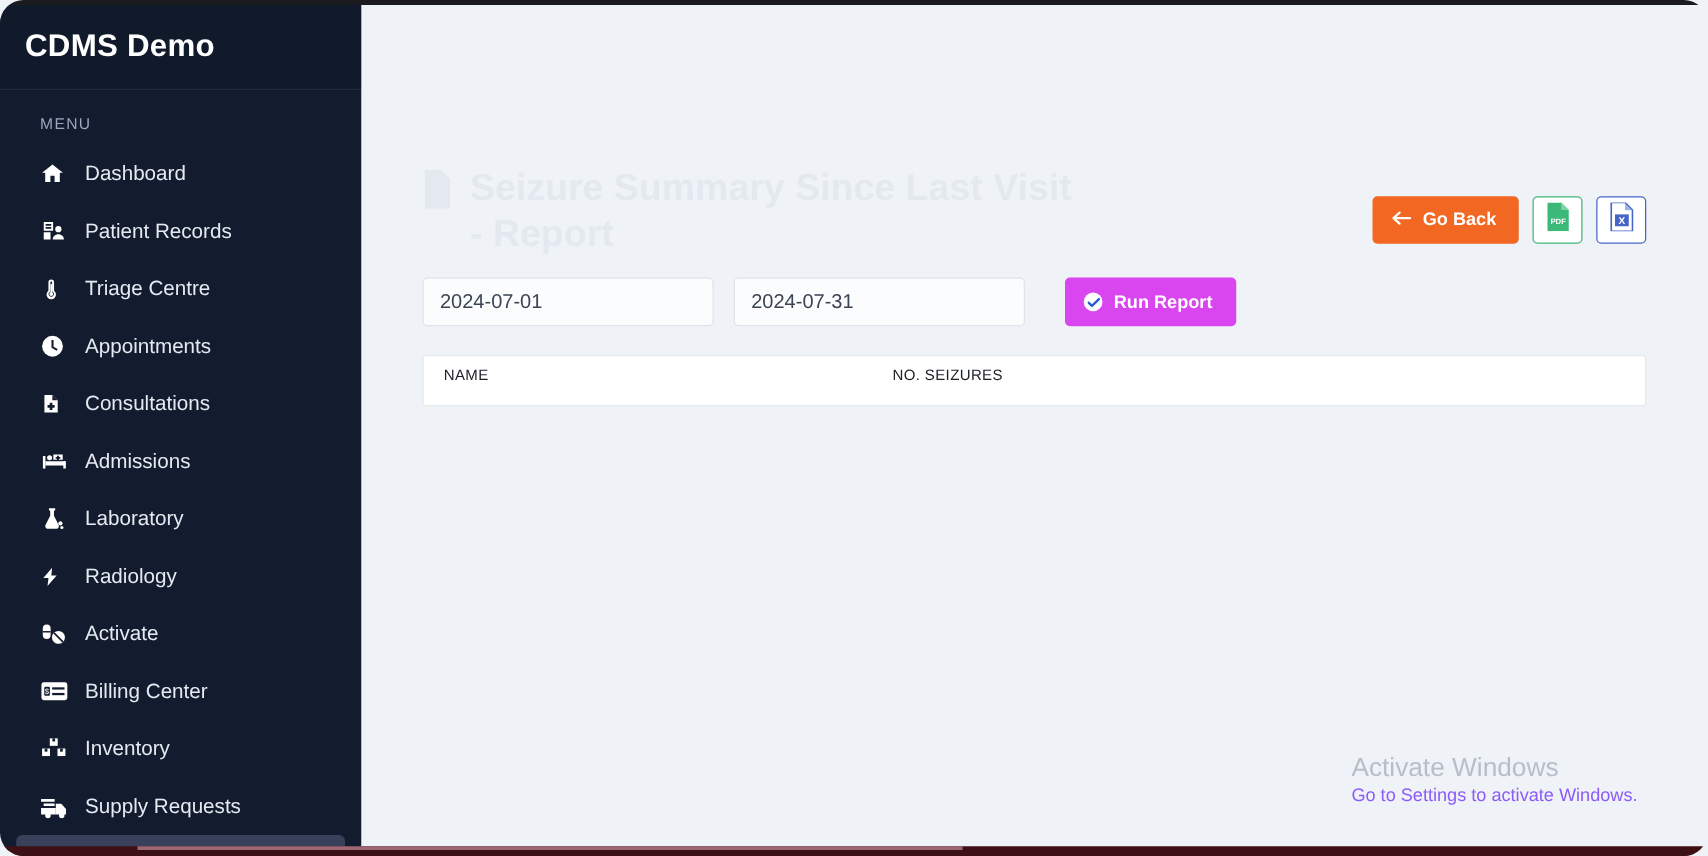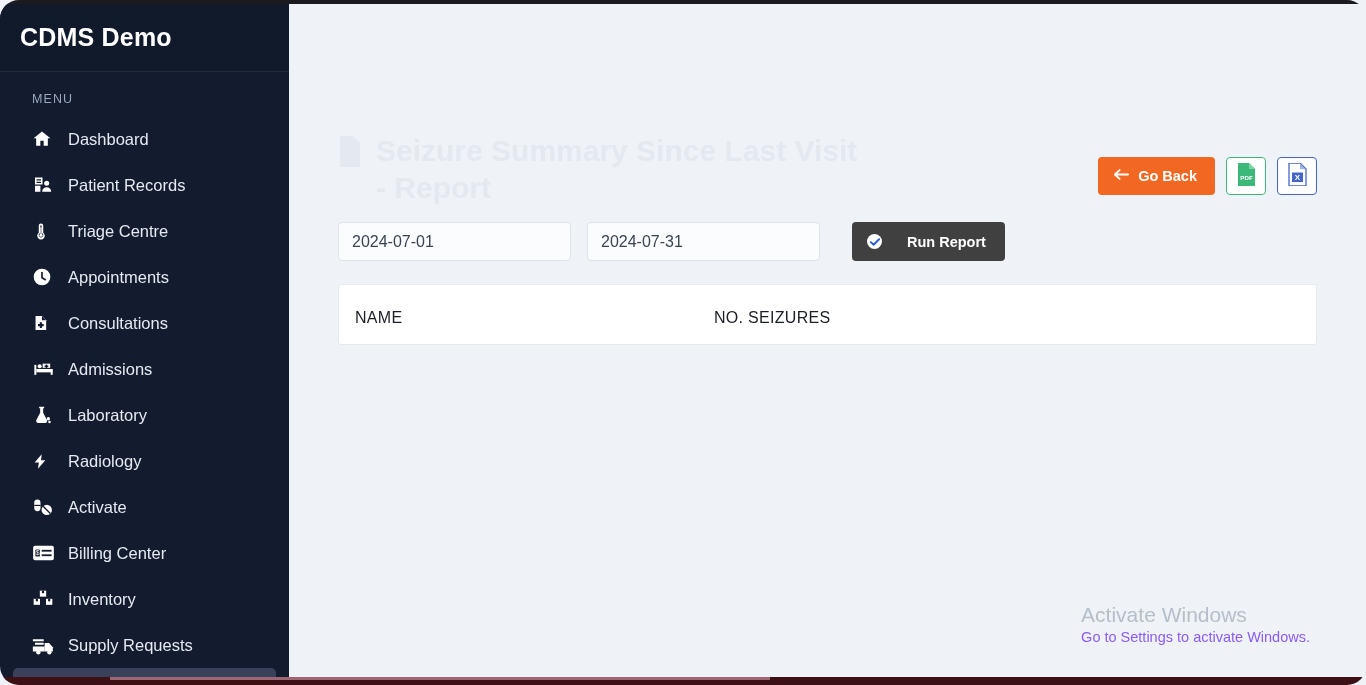--- a/index.html
+++ b/index.html
@@ -223,32 +223,32 @@
     background: #fbfcfd;
     border: 1px solid #dfe3ea;
     border-radius: 4px;
     padding: 0 13px;
     font-family: "Liberation Sans", sans-serif;
     font-size: 16px;
     color: #3b4453;
     outline: none;
   }
   .btn-run {
-    background: #404040;
+    background: #d946ef;
     border: none;
     border-radius: 4px;
     height: 39px;
     padding: 0 19px 0 15px;
     color: #ffffff;
     font-size: 14.5px;
     font-weight: bold;
     font-family: "Liberation Sans", sans-serif;
     display: flex;
     align-items: center;
-    gap: 25px;
+    gap: 9px;
     cursor: pointer;
     margin-left: 16px;
   }
   .check-circle {
     width: 15px; height: 15px;
     border-radius: 50%;
     background: #ffffff;
     display: flex;
     align-items: center;
     justify-content: center;
@@ -256,25 +256,25 @@
 
   .table-wrap {
     margin: 23px 49px 0 49px;
     background: #ffffff;
     border: 1px solid #e6e9ef;
     border-radius: 3px;
   }
   table { width: 100%; border-collapse: collapse; }
   thead th {
     text-align: left;
-    font-size: 16px;
+    font-size: 12px;
     font-weight: normal;
     color: #1b1f26;
     letter-spacing: .3px;
-    padding: 24px 0 17px 0;
+    padding: 8px 0 17px 0;
     font-family: "Liberation Sans", sans-serif;
     margin-top: 16px;
   }
   thead th.col-name { padding-left: 16px; width: 375px; }
 
   .watermark {
     position: absolute;
     right: 56px;
     bottom: 32px;
     text-align: left;

